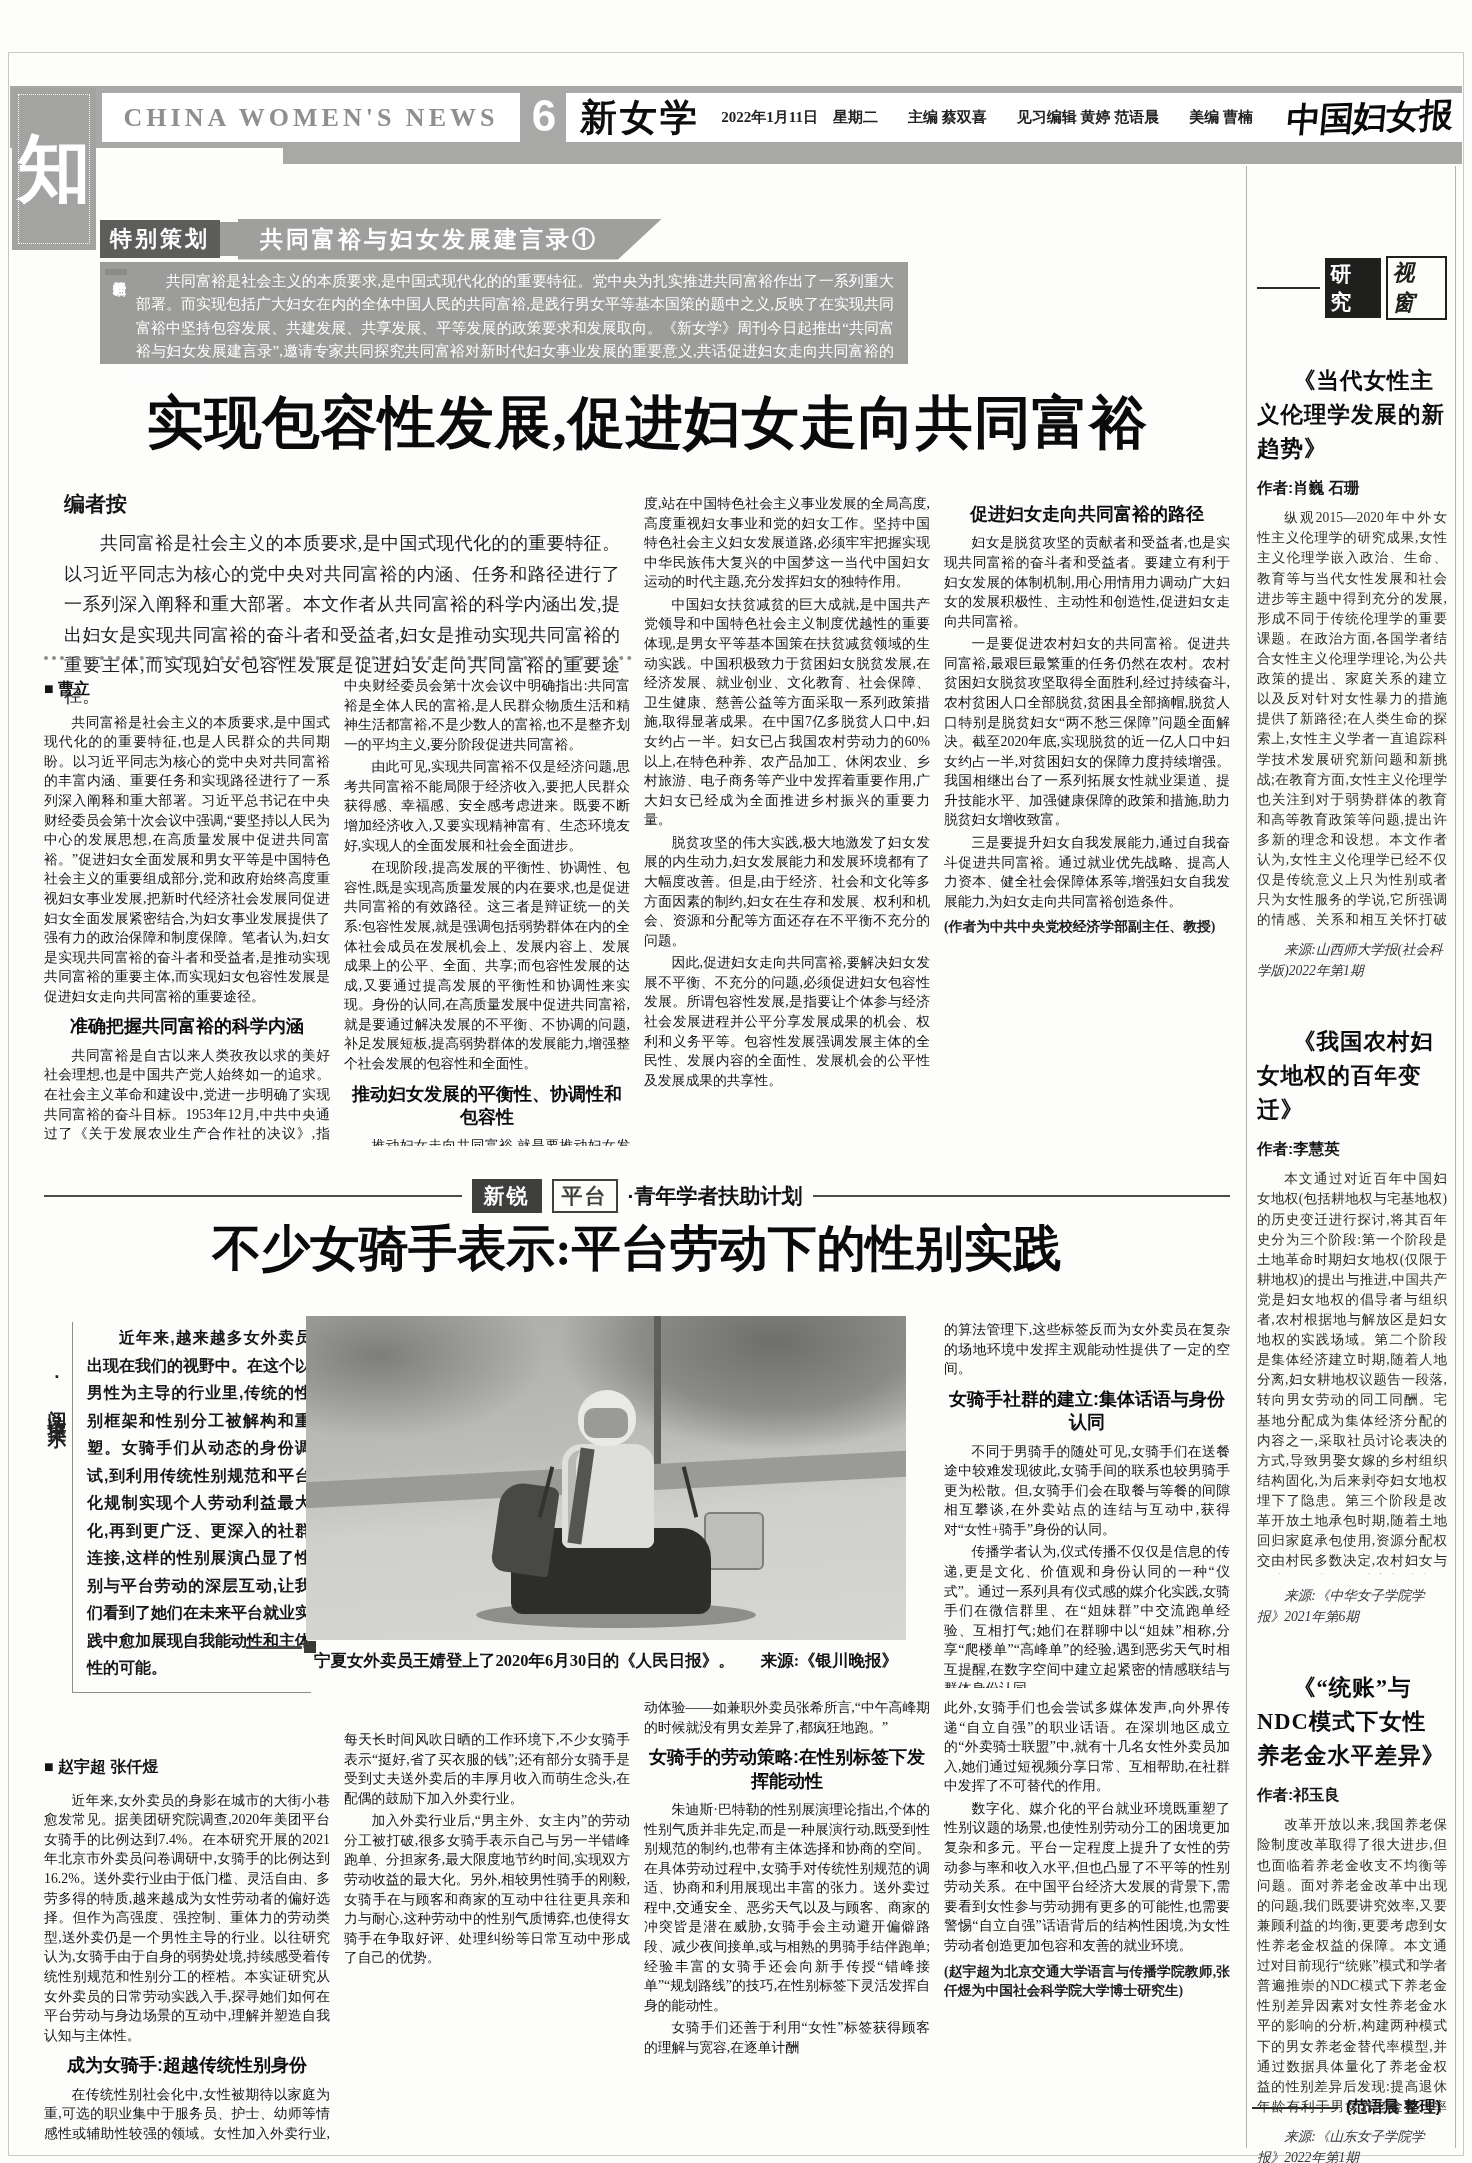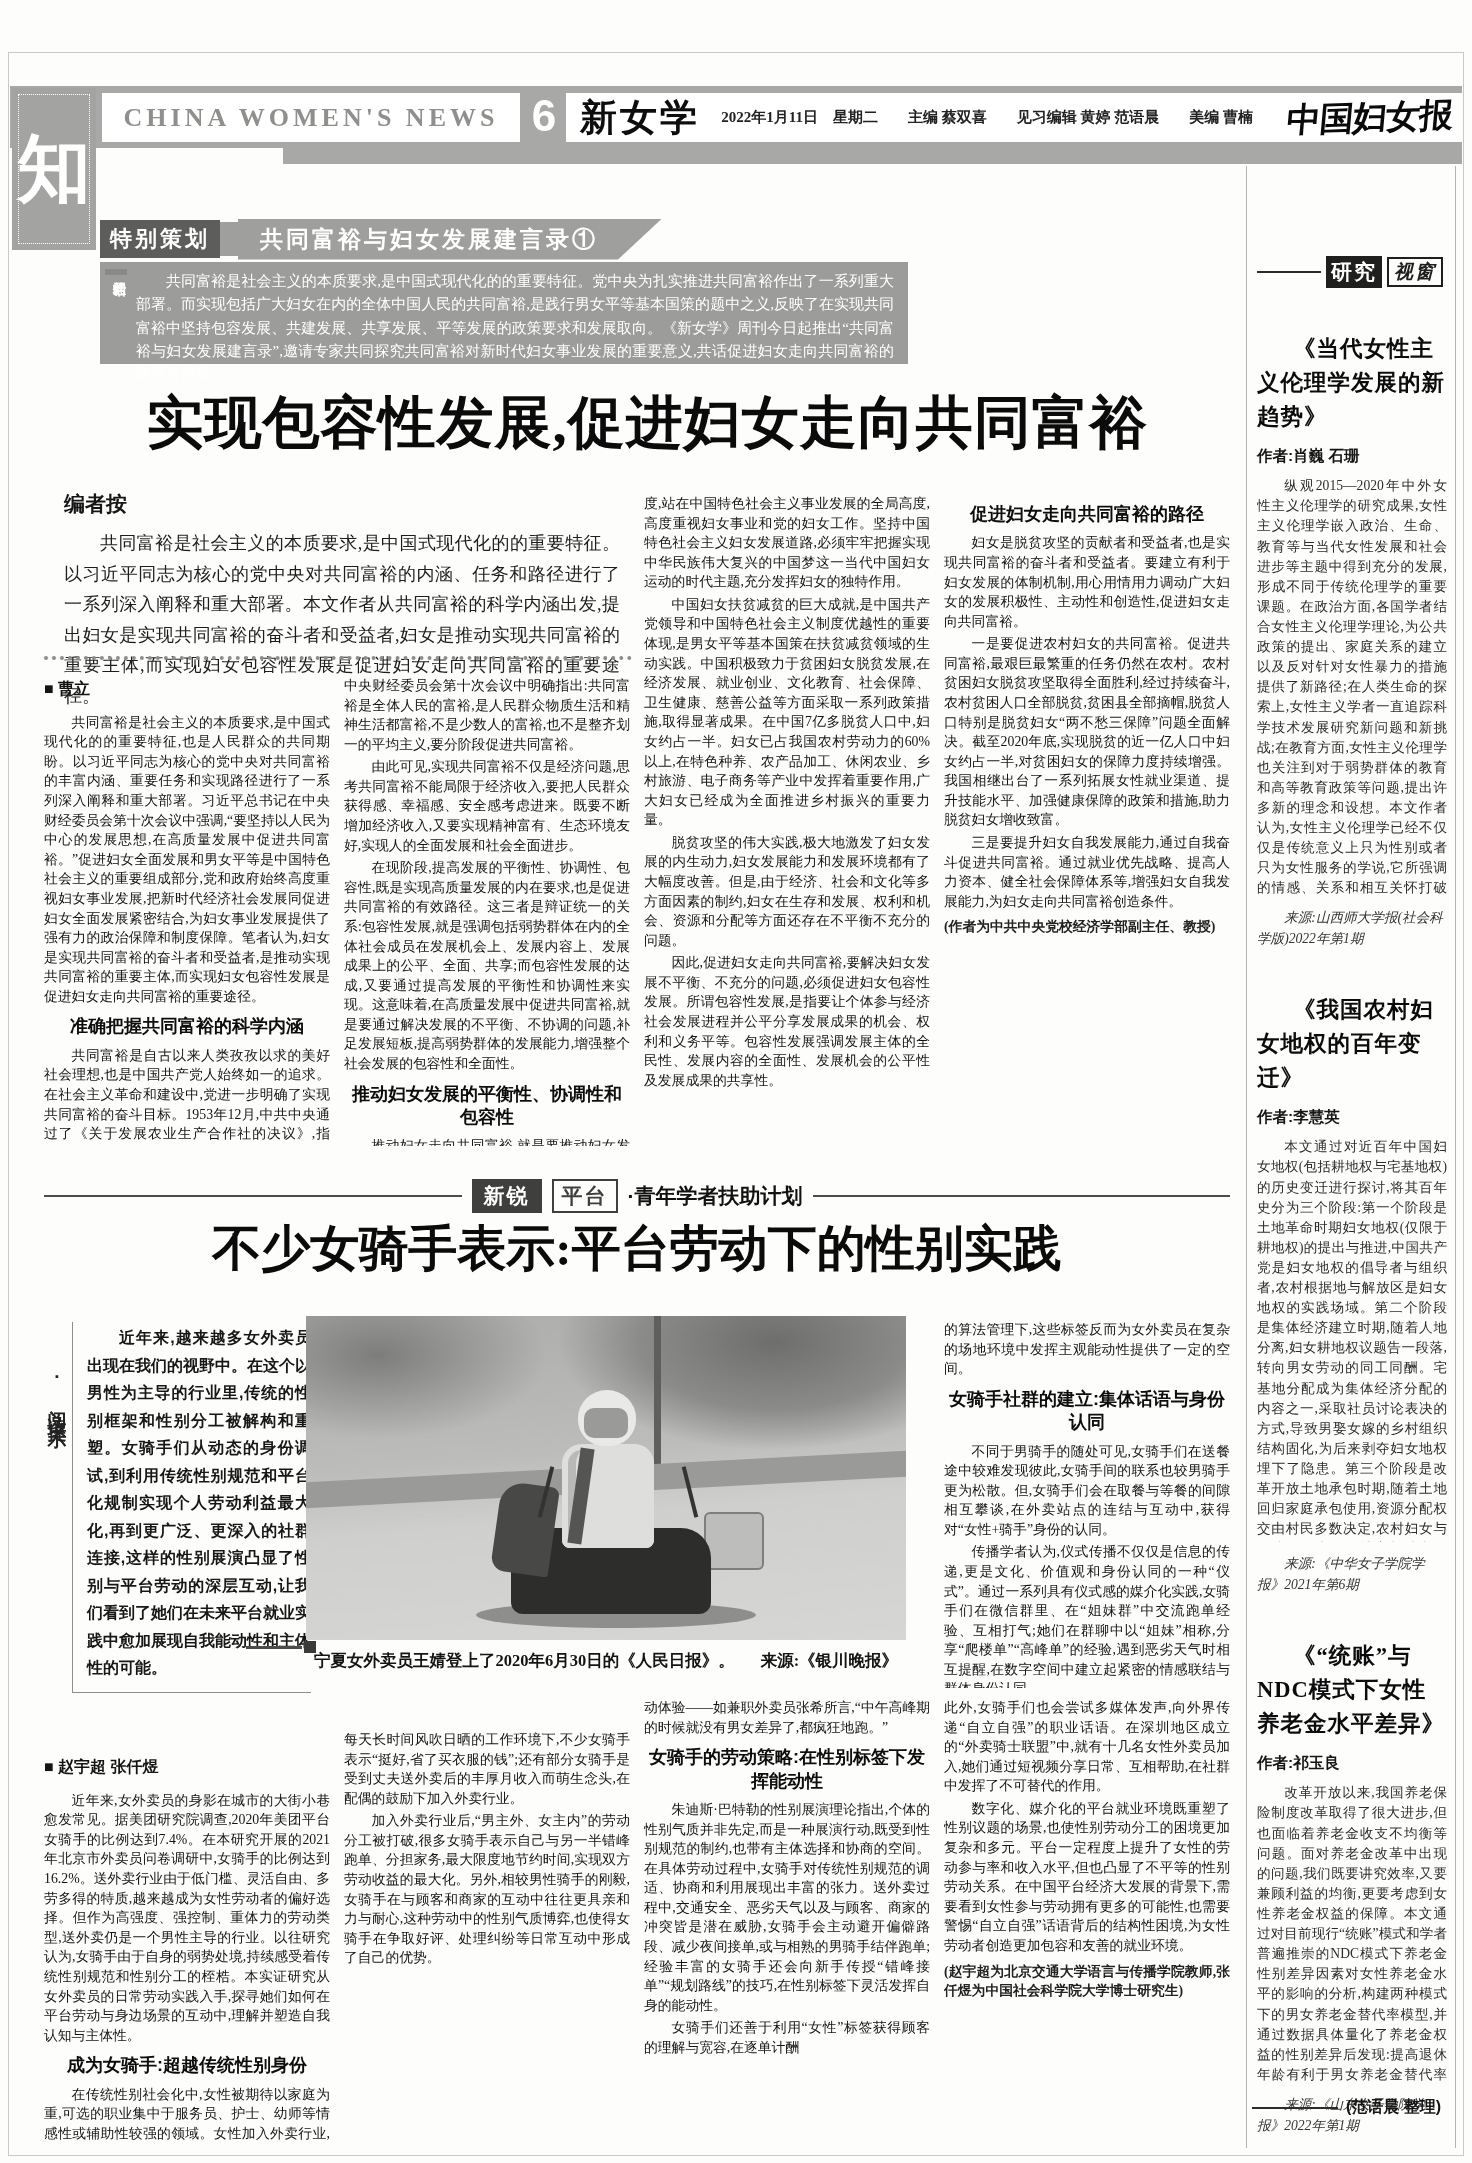--- a/index.html
+++ b/index.html
@@ -112,21 +112,21 @@
   #a2c3{left:644px;top:1698px;height:444px;}
   #a2c4{left:944px;top:1698px;height:444px;}
 
   
   #sidebar{left:1246px;top:166px;width:210px;height:1982px;border-left:1px solid #b3b3b1;border-right:1px solid #b3b3b1;
     box-sizing:border-box;padding:0 8px 0 10px;}
   .sb-badge{margin-top:90px;display:flex;align-items:center;}
   .sb-line{width:64px;height:2px;background:#2c2c2a;}
   .sb-b1{background:#1f1f1d;color:#fff;font-size:21px;font-weight:900;letter-spacing:2px;padding:2px 5px;margin-left:5px;
     font-family:"Liberation Sans",sans-serif;}
-  .sb-b2{border:2px solid #1f1f1d;color:#1f1f1d;font-size:19px;font-weight:900;font-style:italic;letter-spacing:2px;
+  .sb-b2{border:2px solid #1f1f1d;color:#1f1f1d;font-size:22px;font-weight:900;font-style:italic;letter-spacing:2px;
     padding:0 5px;margin-left:5px;font-family:"Liberation Sans",sans-serif;}
   .sb-article{margin-top:44px;}
   .sb-title{margin:0;font-size:22.5px;font-weight:900;line-height:1.5;letter-spacing:1px;text-indent:1.6em;color:#0c0c0c;}
   .sb-author{margin:13px 0 9px;font-size:15.5px;font-weight:800;font-family:"Liberation Sans",sans-serif;}
   .sb-body{overflow:hidden;}
   .sb-body p{margin:0;font-size:13.6px;line-height:1.48;text-align:justify;text-indent:2em;color:#2c2c2a;}
   .sb-source{margin:12px 0 0;font-size:13.6px;font-style:italic;line-height:1.5;text-indent:2em;color:#333;}
   .sb-a1 .sb-body{max-height:420px;}
   .sb-a2 .sb-body{max-height:405px;}
   .sb-a3 .sb-body{max-height:300px;}
@@ -172,21 +172,21 @@
 <div id="dotline" class="abs"></div>
 <div id="a1c1" class="ncol">
     <p class="col-author">■ 曹立</p>
     <p class="col-p">共同富裕是社会主义的本质要求,是中国式现代化的的重要特征,也是人民群众的共同期盼。以习近平同志为核心的党中央对共同富裕的丰富内涵、重要任务和实现路径进行了一系列深入阐释和重大部署。习近平总书记在中央财经委员会第十次会议中强调,“要坚持以人民为中心的发展思想,在高质量发展中促进共同富裕。”促进妇女全面发展和男女平等是中国特色社会主义的重要组成部分,党和政府始终高度重视妇女事业发展,把新时代经济社会发展同促进妇女全面发展紧密结合,为妇女事业发展提供了强有力的政治保障和制度保障。笔者认为,妇女是实现共同富裕的奋斗者和受益者,是推动实现共同富裕的重要主体,而实现妇女包容性发展是促进妇女走向共同富裕的重要途径。</p>
     <h4 class="col-h">准确把握共同富裕的科学内涵</h4>
     <p class="col-p">共同富裕是自古以来人类孜孜以求的美好社会理想,也是中国共产党人始终如一的追求。在社会主义革命和建设中,党进一步明确了实现共同富裕的奋斗目标。1953年12月,中共中央通过了《关于发展农业生产合作社的决议》,指出“使农民能够逐步完全摆脱贫困的状况而取得共同富裕和普遍繁荣的生活”。邓小平同志指出:“社会主义最大的优越性就是共同富裕,这是体现社会主义本质的一个东西。”2021年,习近平总书记在</p>
   </div>
 <div id="a1c2" class="ncol">
     <p class="col-p noindent">中央财经委员会第十次会议中明确指出:共同富裕是全体人民的富裕,是人民群众物质生活和精神生活都富裕,不是少数人的富裕,也不是整齐划一的平均主义,要分阶段促进共同富裕。</p>
     <p class="col-p">由此可见,实现共同富裕不仅是经济问题,思考共同富裕不能局限于经济收入,要把人民群众获得感、幸福感、安全感考虑进来。既要不断增加经济收入,又要实现精神富有、生态环境友好,实现人的全面发展和社会全面进步。</p>
-    <p class="col-p">在现阶段,提高发展的平衡性、协调性、包容性,既是实现高质量发展的内在要求,也是促进共同富裕的有效路径。这三者是辩证统一的关系:包容性发展,就是强调包括弱势群体在内的全体社会成员在发展机会上、发展内容上、发展成果上的公平、全面、共享;而包容性发展的达成,又要通过提高发展的平衡性和协调性来实现。这意味着,在高质量发展中促进共同富裕,就是要通过解决发展的不平衡、不协调的问题,补足发展短板,提高弱势群体的发展能力,增强整个社会发展的包容性和全面性。</p>
+    <p class="col-p">在现阶段,提高发展的平衡性、协调性、包容性,既是实现高质量发展的内在要求,也是促进共同富裕的有效路径。这三者是辩证统一的关系:包容性发展,就是强调包括弱势群体在内的全体社会成员在发展机会上、发展内容上、发展成果上的公平、全面、共享;而包容性发展的达成,又要通过提高发展的平衡性和协调性来实现。身份的认同,在高质量发展中促进共同富裕,就是要通过解决发展的不平衡、不协调的问题,补足发展短板,提高弱势群体的发展能力,增强整个社会发展的包容性和全面性。</p>
     <h4 class="col-h">推动妇女发展的平衡性、协调性和包容性</h4>
     <p class="col-p">推动妇女走向共同富裕,就是要推动妇女发展的平衡性、协调性和包容性。中国共产党历来高度重视妇女事业,始终站在巩固和扩大党执政的阶级基础和妇女群众基础的政治高</p>
   </div>
 <div id="a1c3" class="ncol">
     <p class="col-p noindent">度,站在中国特色社会主义事业发展的全局高度,高度重视妇女事业和党的妇女工作。坚持中国特色社会主义妇女发展道路,必须牢牢把握实现中华民族伟大复兴的中国梦这一当代中国妇女运动的时代主题,充分发挥妇女的独特作用。</p>
     <p class="col-p">中国妇女扶贫减贫的巨大成就,是中国共产党领导和中国特色社会主义制度优越性的重要体现,是男女平等基本国策在扶贫减贫领域的生动实践。中国积极致力于贫困妇女脱贫发展,在经济发展、就业创业、文化教育、社会保障、卫生健康、慈善公益等方面采取一系列政策措施,取得显著成果。在中国7亿多脱贫人口中,妇女约占一半。妇女已占我国农村劳动力的60%以上,在特色种养、农产品加工、休闲农业、乡村旅游、电子商务等产业中发挥着重要作用,广大妇女已经成为全面推进乡村振兴的重要力量。</p>
     <p class="col-p">脱贫攻坚的伟大实践,极大地激发了妇女发展的内生动力,妇女发展能力和发展环境都有了大幅度改善。但是,由于经济、社会和文化等多方面因素的制约,妇女在生存和发展、权利和机会、资源和分配等方面还存在不平衡不充分的问题。</p>
     <p class="col-p">因此,促进妇女走向共同富裕,要解决妇女发展不平衡、不充分的问题,必须促进妇女包容性发展。所谓包容性发展,是指要让个体参与经济社会发展进程并公平分享发展成果的机会、权利和义务平等。包容性发展强调发展主体的全民性、发展内容的全面性、发展机会的公平性及发展成果的共享性。</p>
   </div>
 <div id="a1c4" class="ncol">

